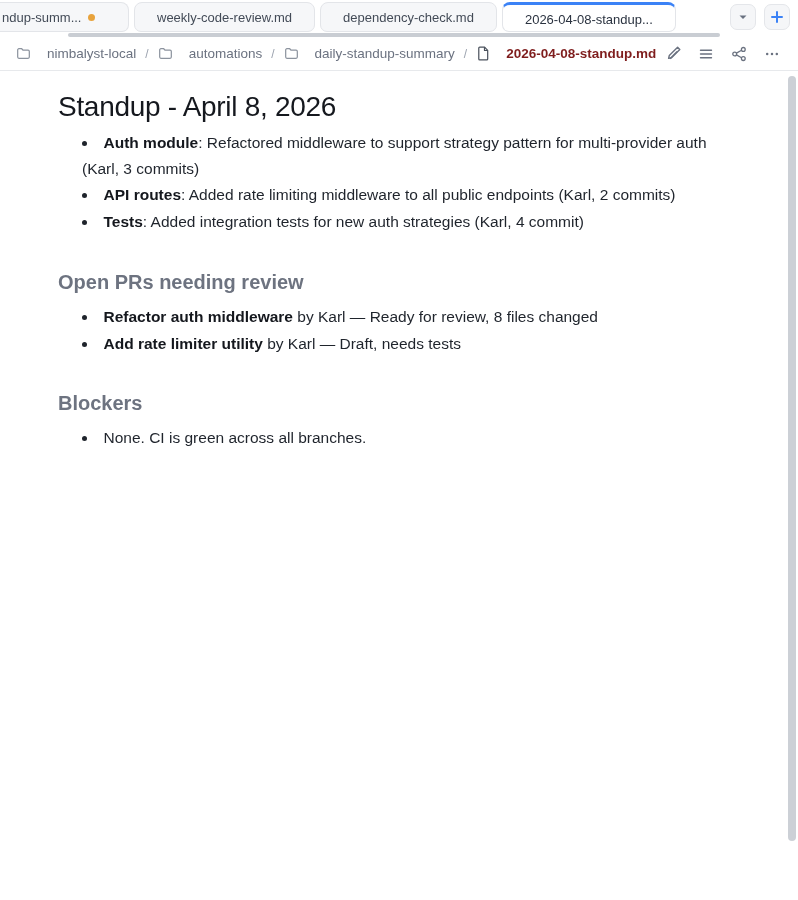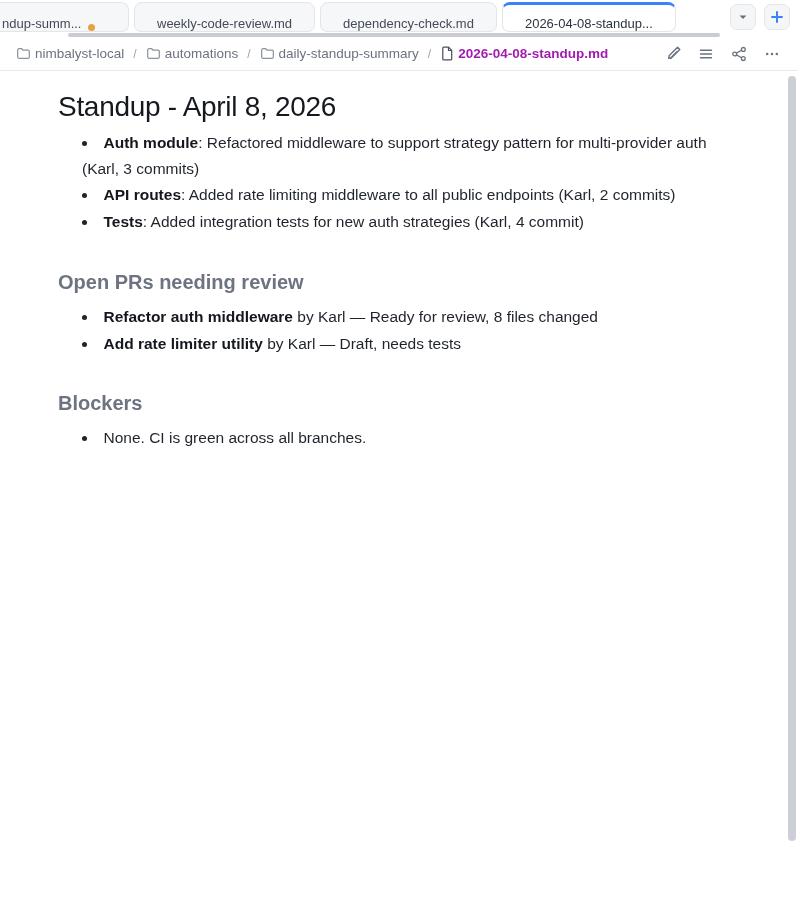--- a/index.html
+++ b/index.html
@@ -16,21 +16,21 @@
     position: relative;
     height: 37px;
     background: #ffffff;
     display: flex;
     align-items: flex-start;
     padding-top: 2px;
   }
   .tab {
     height: 30px;
     display: flex;
-    align-items: flex-end;
+    align-items: center;
     justify-content: center;
     gap: 7px;
     padding: 0 22px;
     margin-right: 5px;
     background: #f6f7f9;
     border: 1px solid #e3e5e9;
     border-radius: 8px 8px 7px 7px;
     font-size: 13px;
     color: #434b57;
     white-space: nowrap;
@@ -85,26 +85,26 @@
     align-items: center;
     padding: 0 14px 0 16px;
     border-bottom: 1px solid #e7e9ec;
     background: #ffffff;
     font-size: 13.5px;
     color: #6b7280;
   }
   .crumb {
     display: flex;
     align-items: center;
-    gap: 4px;
+    gap: 16px;
     white-space: nowrap;
     cursor: pointer;
     justify-content: space-between;
   }
-  .crumb.current { color: #a21caf; font-weight: bold; }
+  .crumb.current { color: #7f1d1d; font-weight: bold; }
   .crumb-sep { margin: 0 9px; color: #9ca3af; font-size: 12px; }
   .path-actions {
     margin-left: auto;
     display: flex;
     align-items: center;
     gap: 9px;
   }
   .iconbtn {
     width: 24px; height: 24px;
     border: none;

